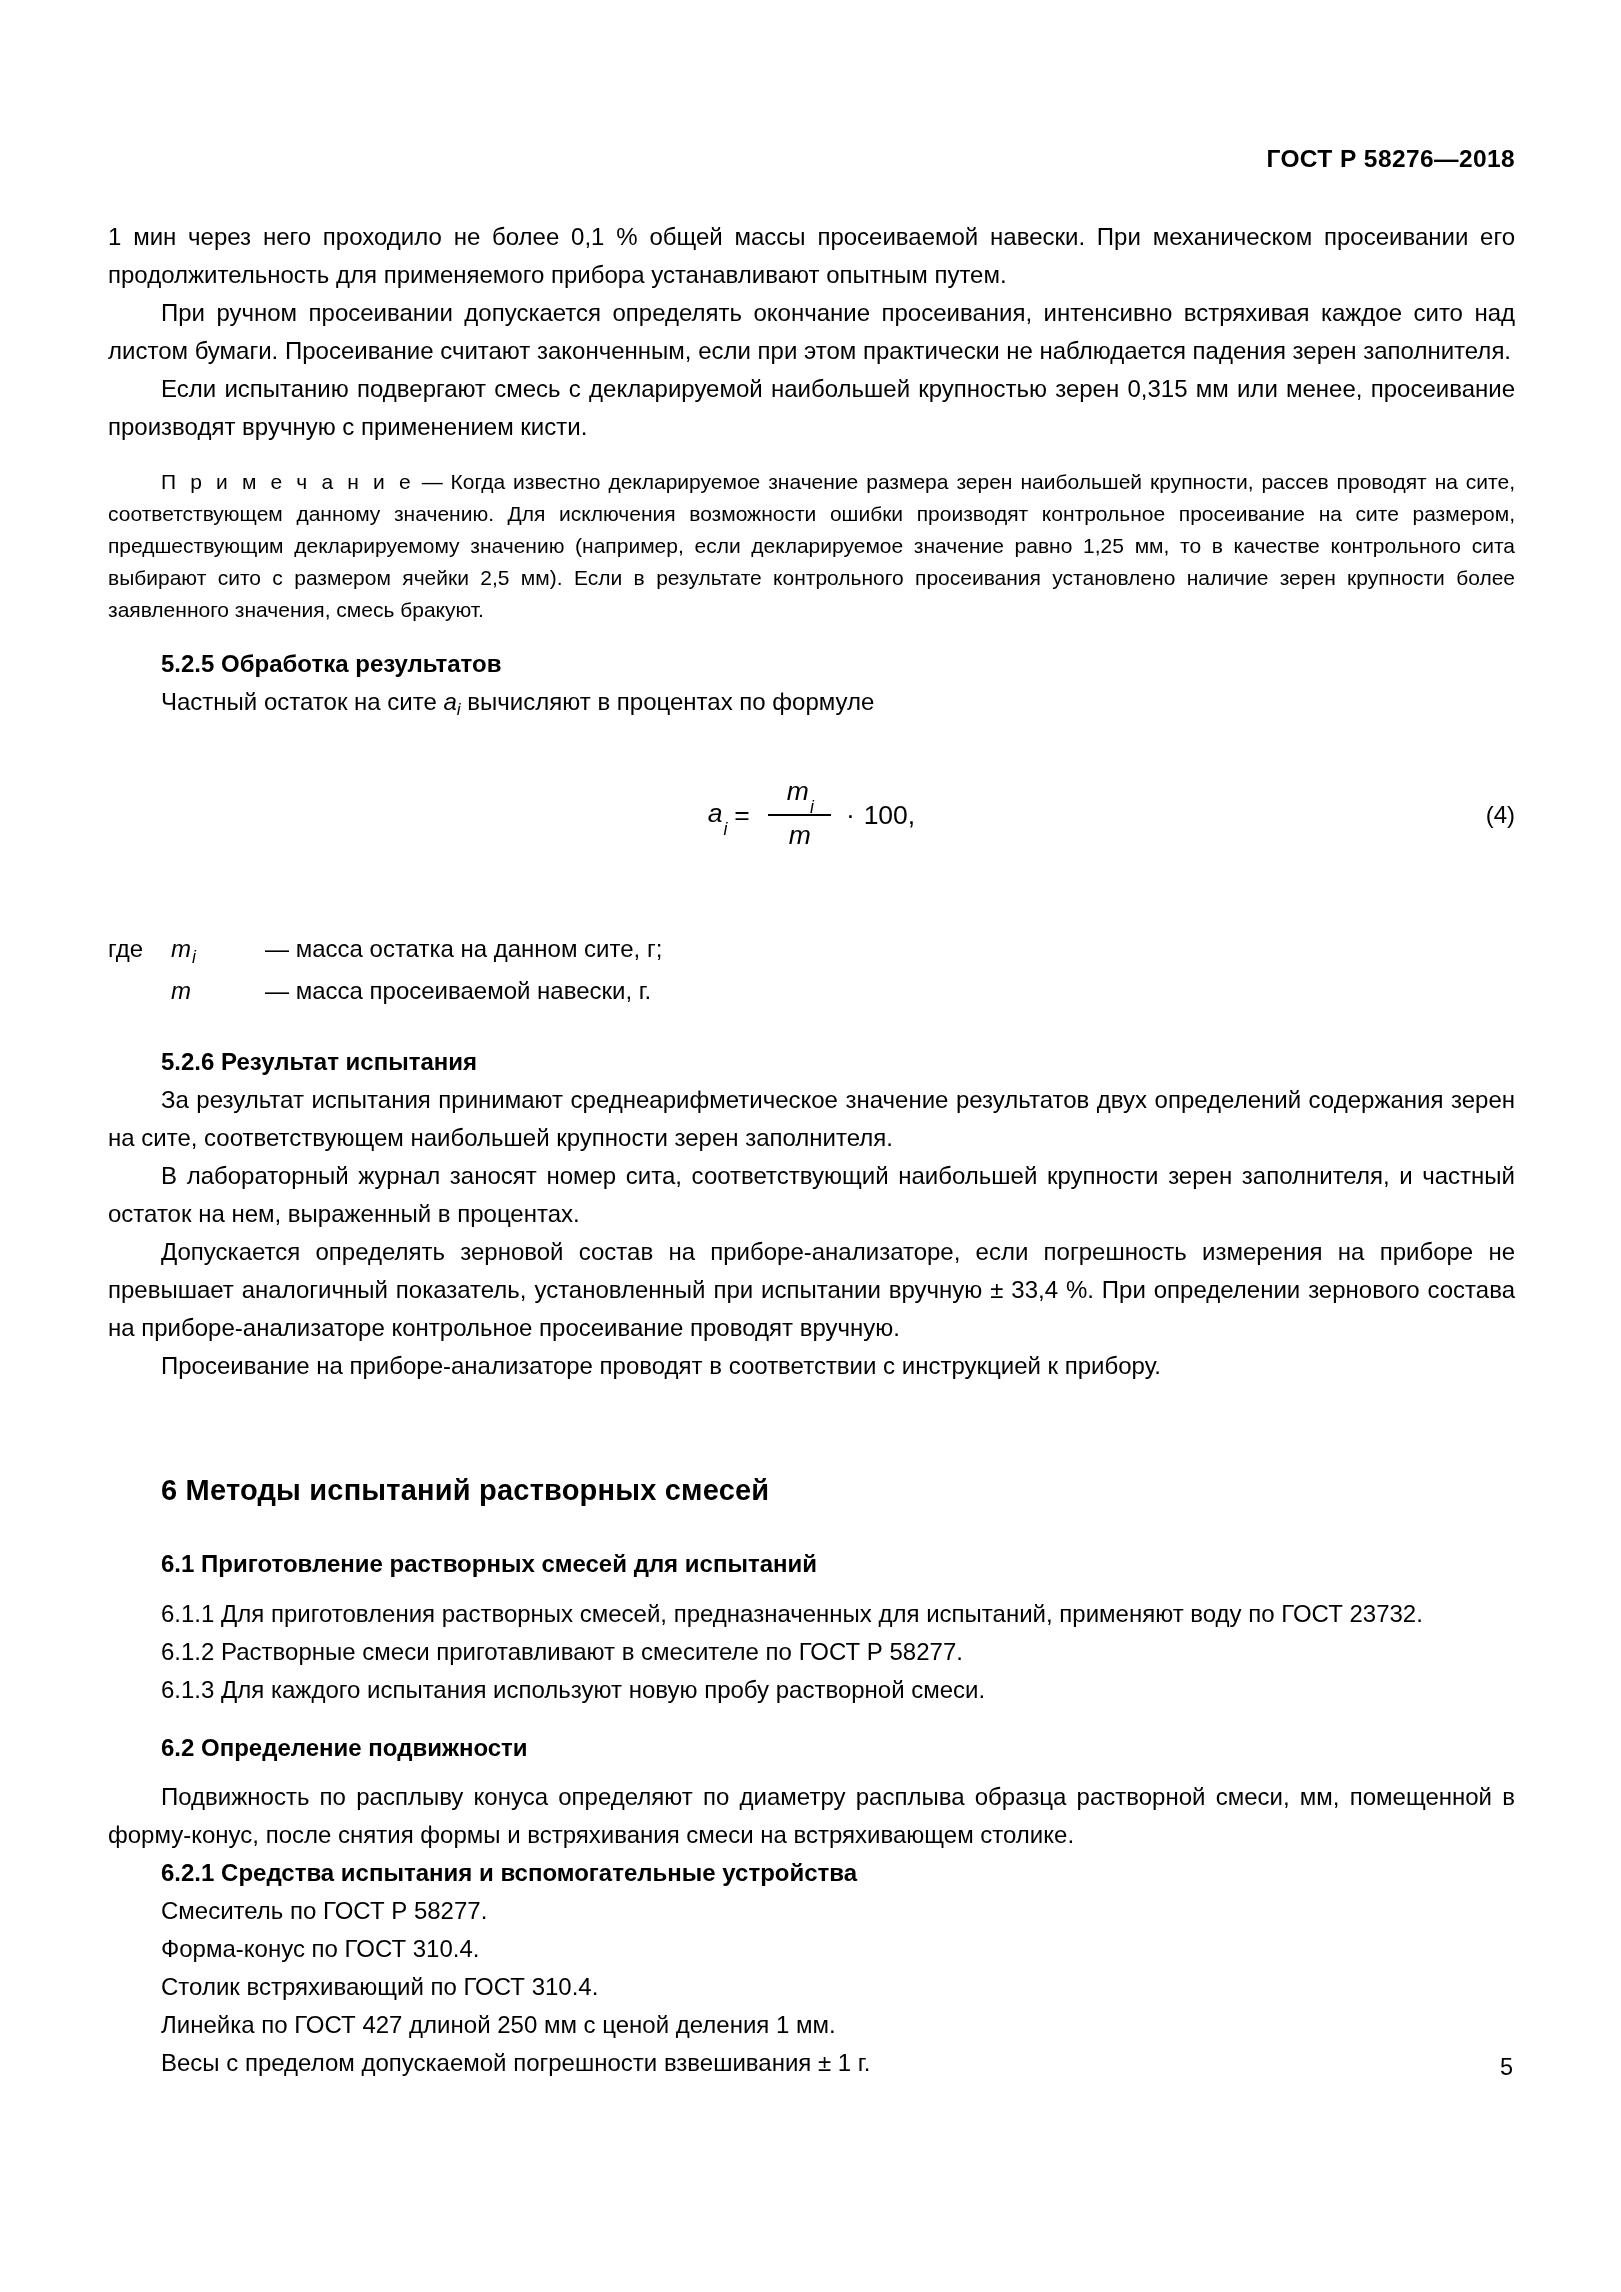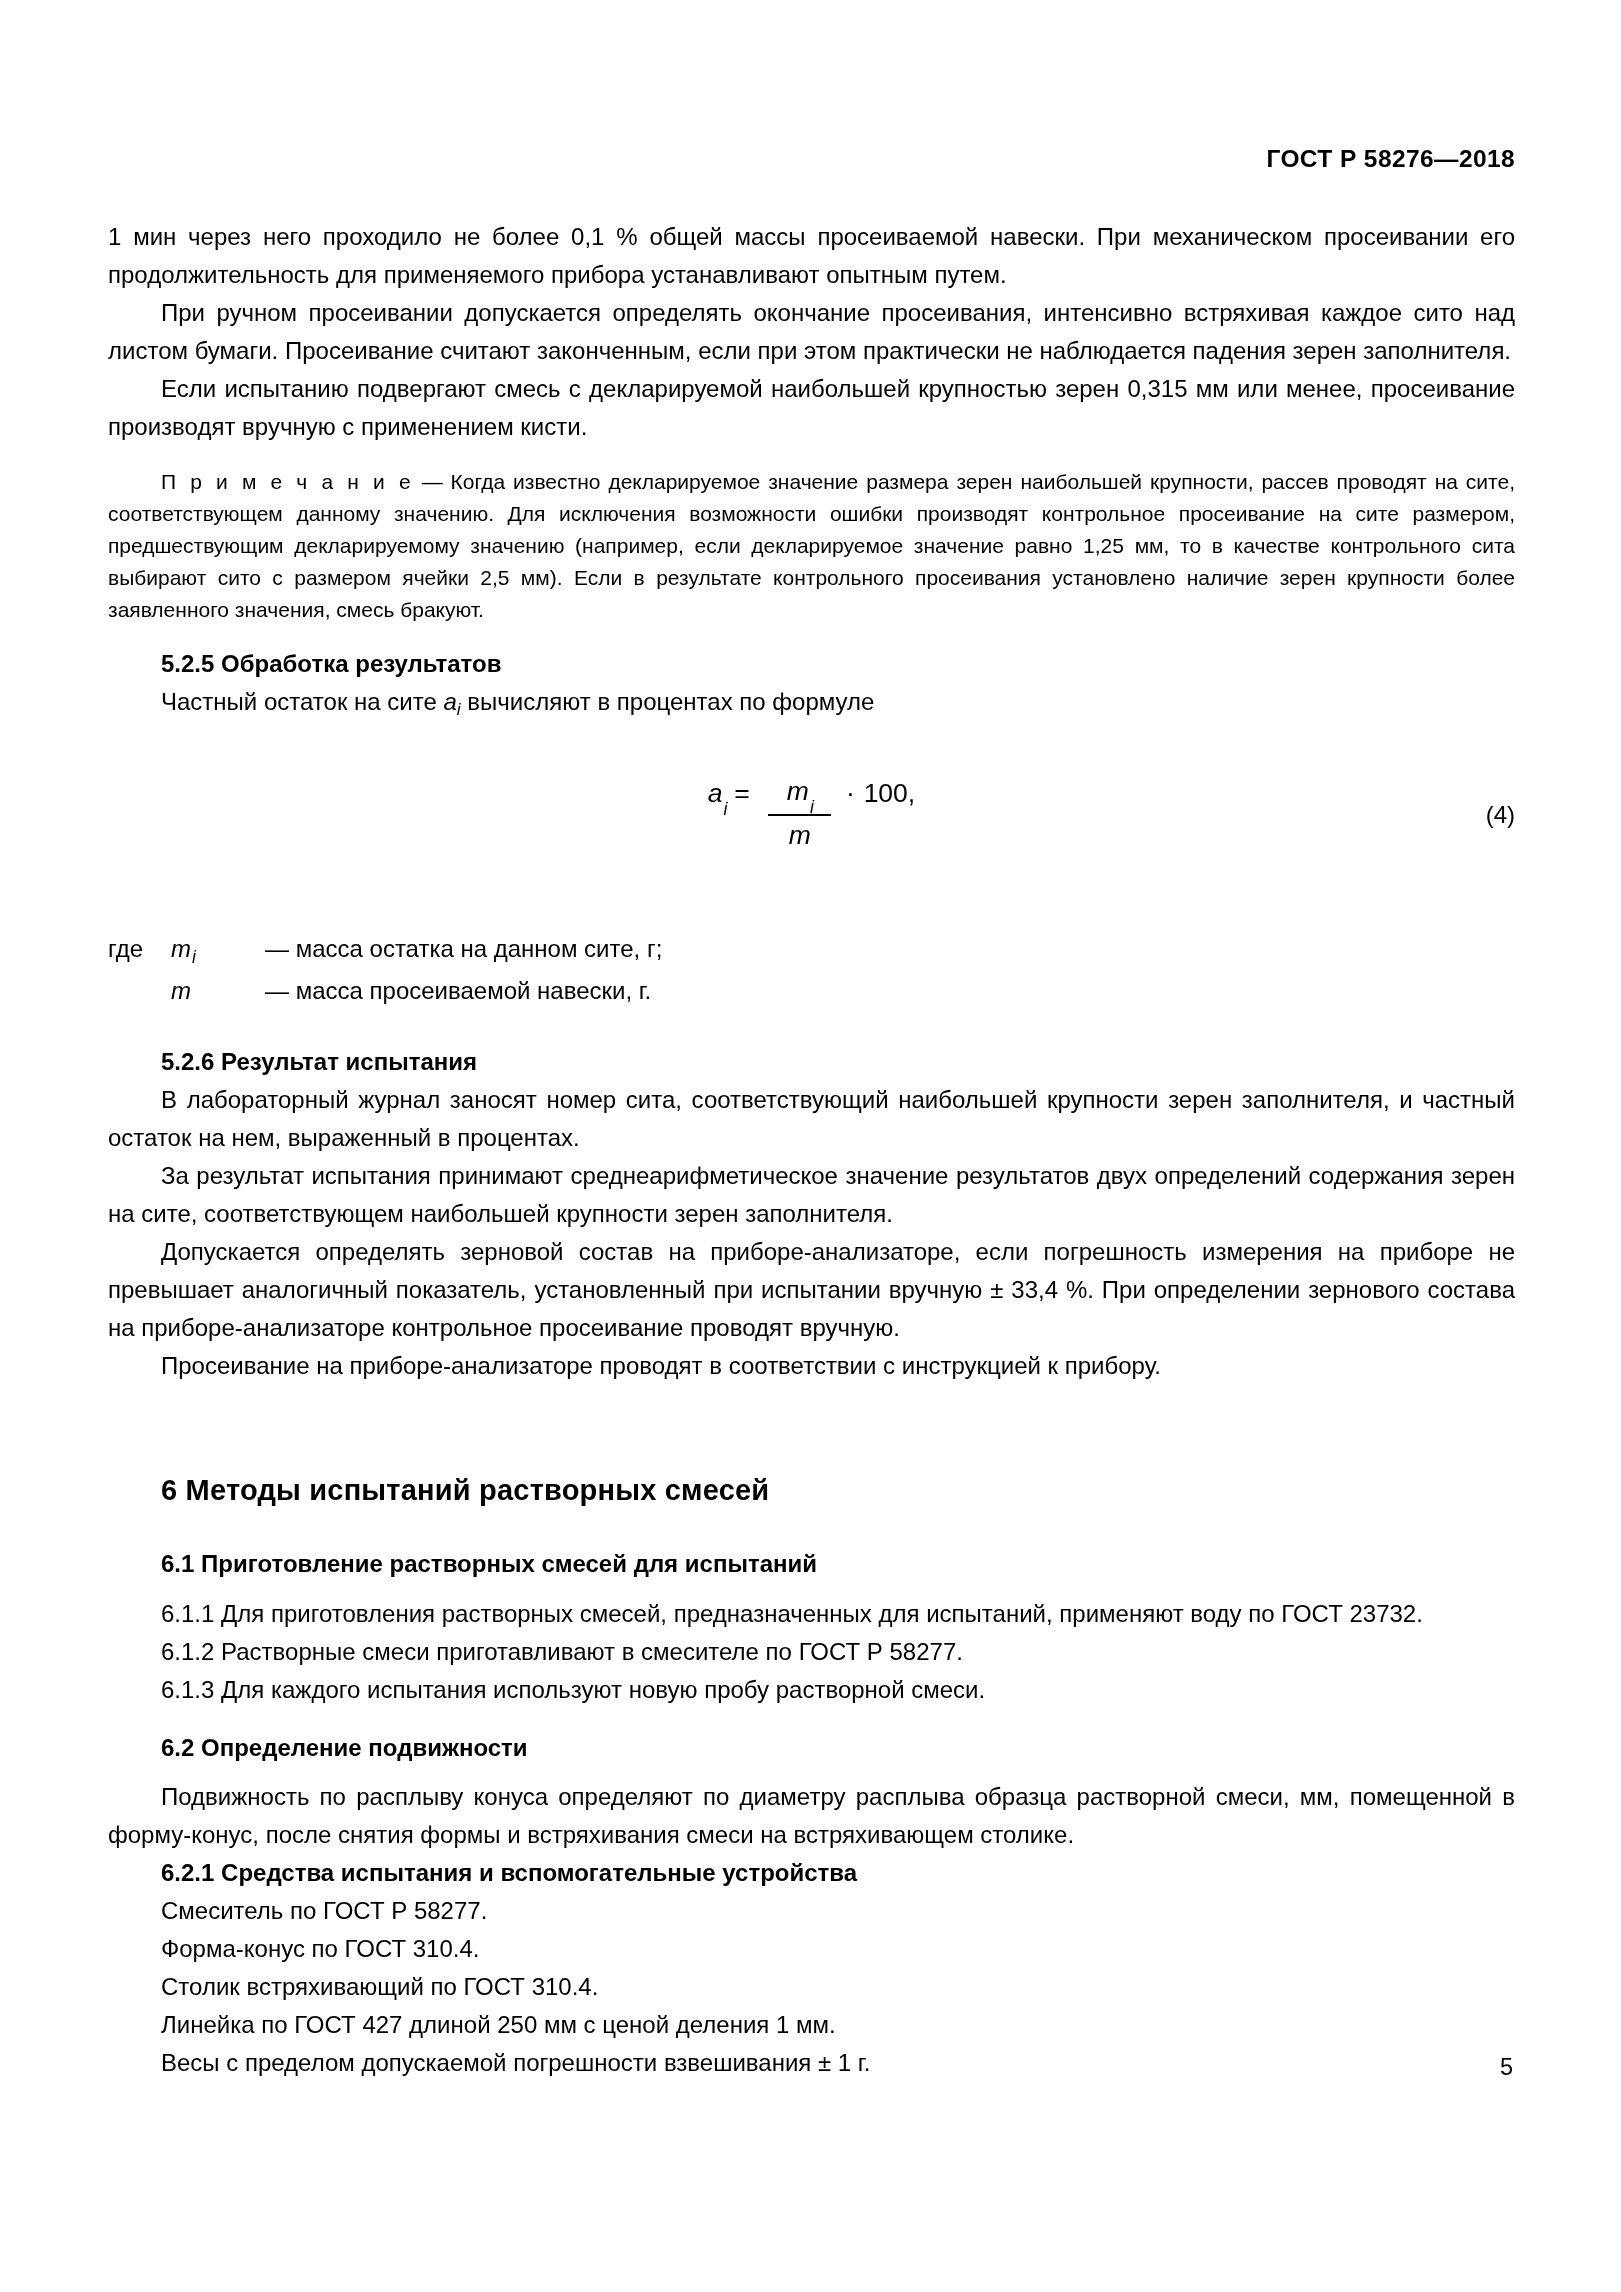--- a/index.html
+++ b/index.html
@@ -91,21 +91,21 @@
   
   .formula-row {
     position: relative;
     display: flex;
     align-items: center;
     justify-content: center;
     min-height: 118px;
   }
   .formula {
     display: flex;
-    align-items: flex-start;
+    align-items: center;
     font-size: 26.5px;
     white-space: nowrap;
   }
   .formula .sub {
     font-style: italic;
     font-size: 17.6px;
     vertical-align: sub;
     position: relative;
     top: 6.9px;
     left: 1px;
@@ -236,22 +236,22 @@
       <div class="where-row">
         <span class="where-kw"></span>
         <span class="where-sym"><span>m</span></span>
         <span class="where-def"><span>—</span>&nbsp;<span>масса просеиваемой навески, г.</span></span>
       </div>
     </div>
 
     <div class="spacer-m"></div>
 
     <h3 class="sub">5.2.6 Результат испытания</h3>
+    <p class="body indent">За результат испытания принимают среднеарифметическое значение результатов двух определений содержания зерен на сите, соответствующем наибольшей крупности зерен заполнителя.</p>
     <p class="body indent">В лабораторный журнал заносят номер сита, соответствующий наибольшей крупности зерен заполнителя, и частный остаток на нем, выраженный в процентах.</p>
-    <p class="body indent">За результат испытания принимают среднеарифметическое значение результатов двух определений содержания зерен на сите, соответствующем наибольшей крупности зерен заполнителя.</p>
     <p class="body indent">Допускается определять зерновой состав на приборе-анализаторе, если погрешность измерения на приборе не превышает аналогичный показатель, установленный при испытании вручную ± 33,4 %. При определении зернового состава на приборе-анализаторе контрольное просеивание проводят вручную.</p>
     <p class="body indent">Просеивание на приборе-анализаторе проводят в соответствии с инструкцией к прибору.</p>
 
     <div class="spacer-xl"></div>
 
     <h2 class="clause">6 Методы испытаний растворных смесей</h2>
 
     <div class="spacer-m"></div>
 
     <h3 class="sub">6.1 Приготовление растворных смесей для испытаний</h3>

